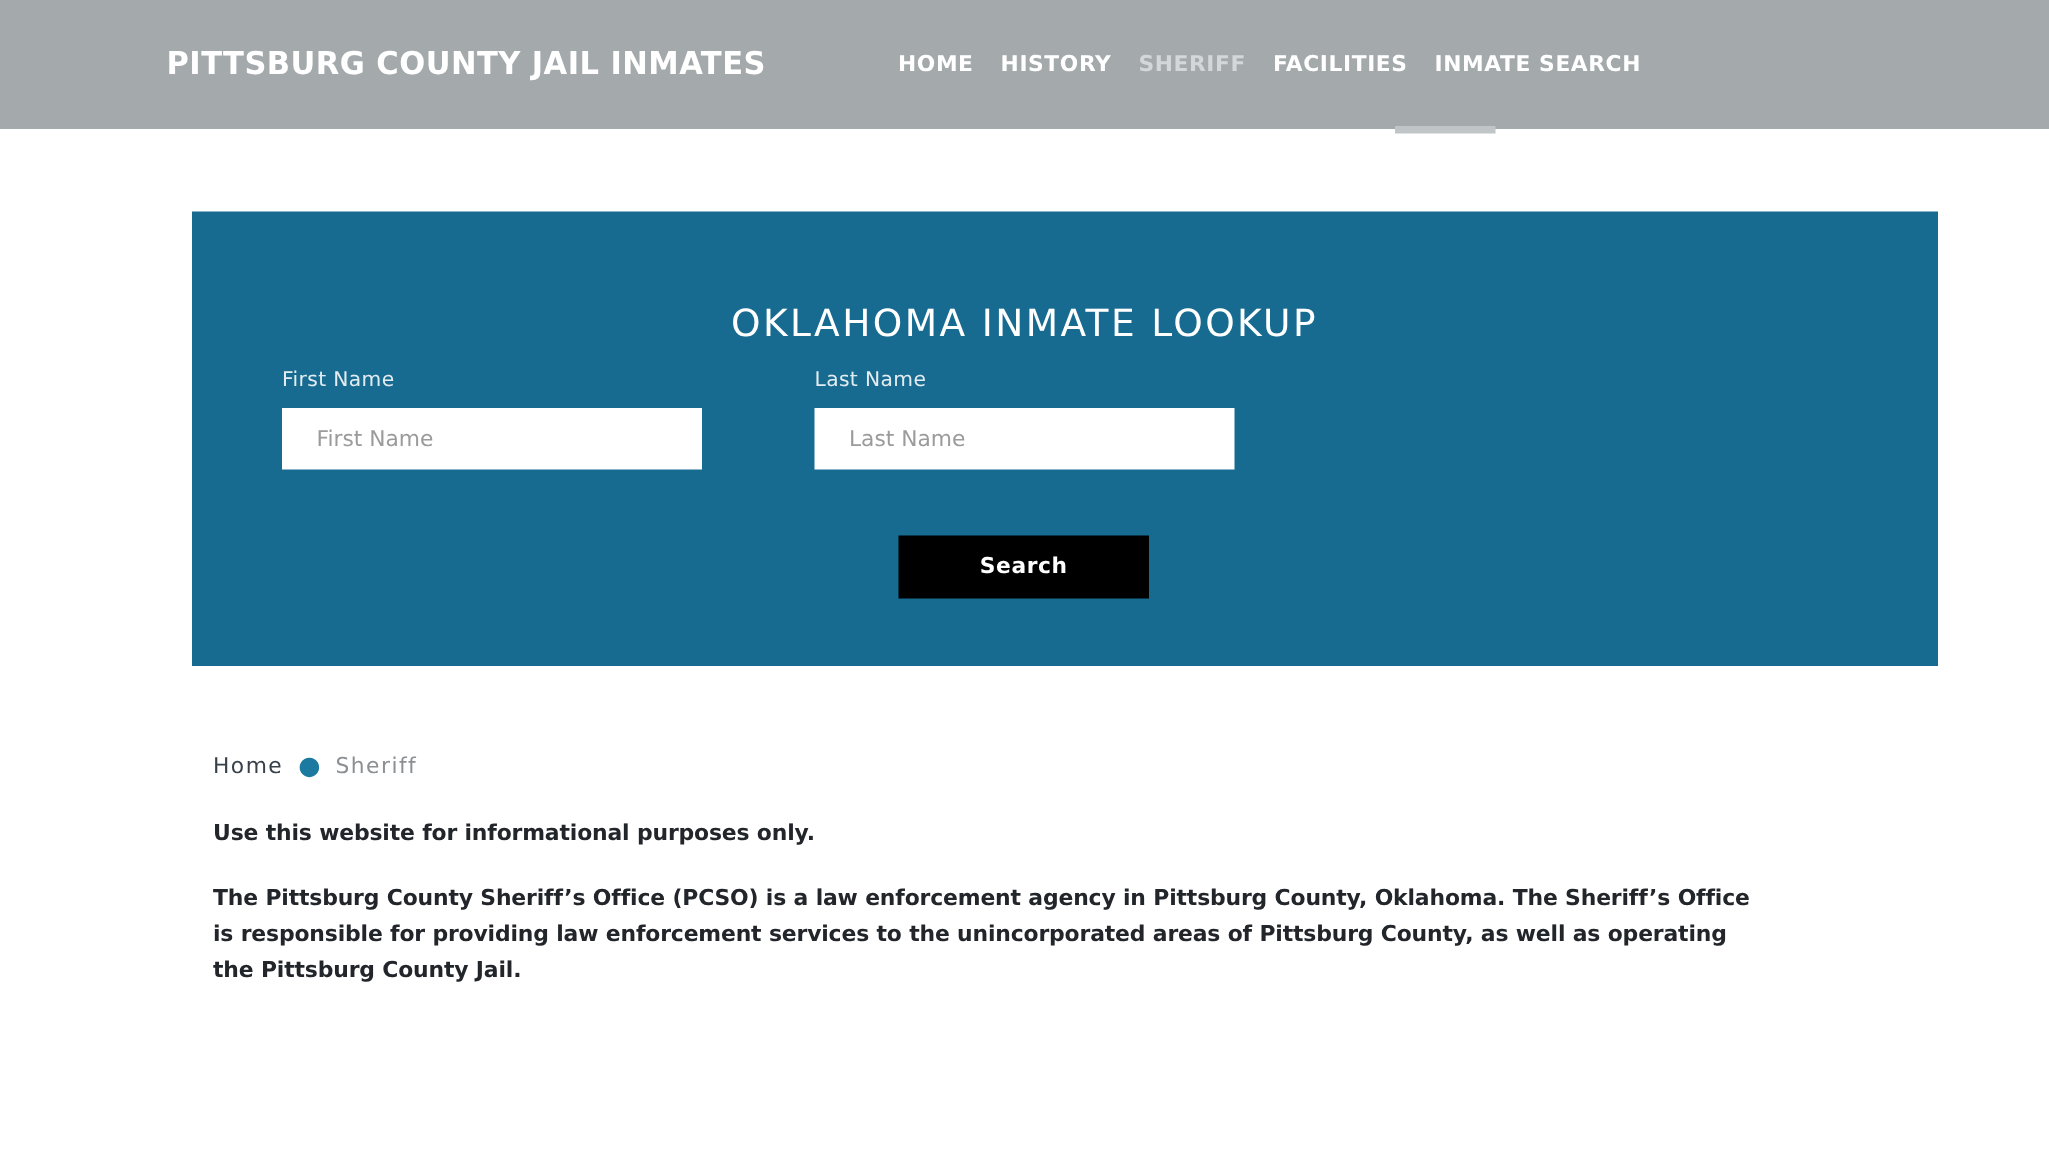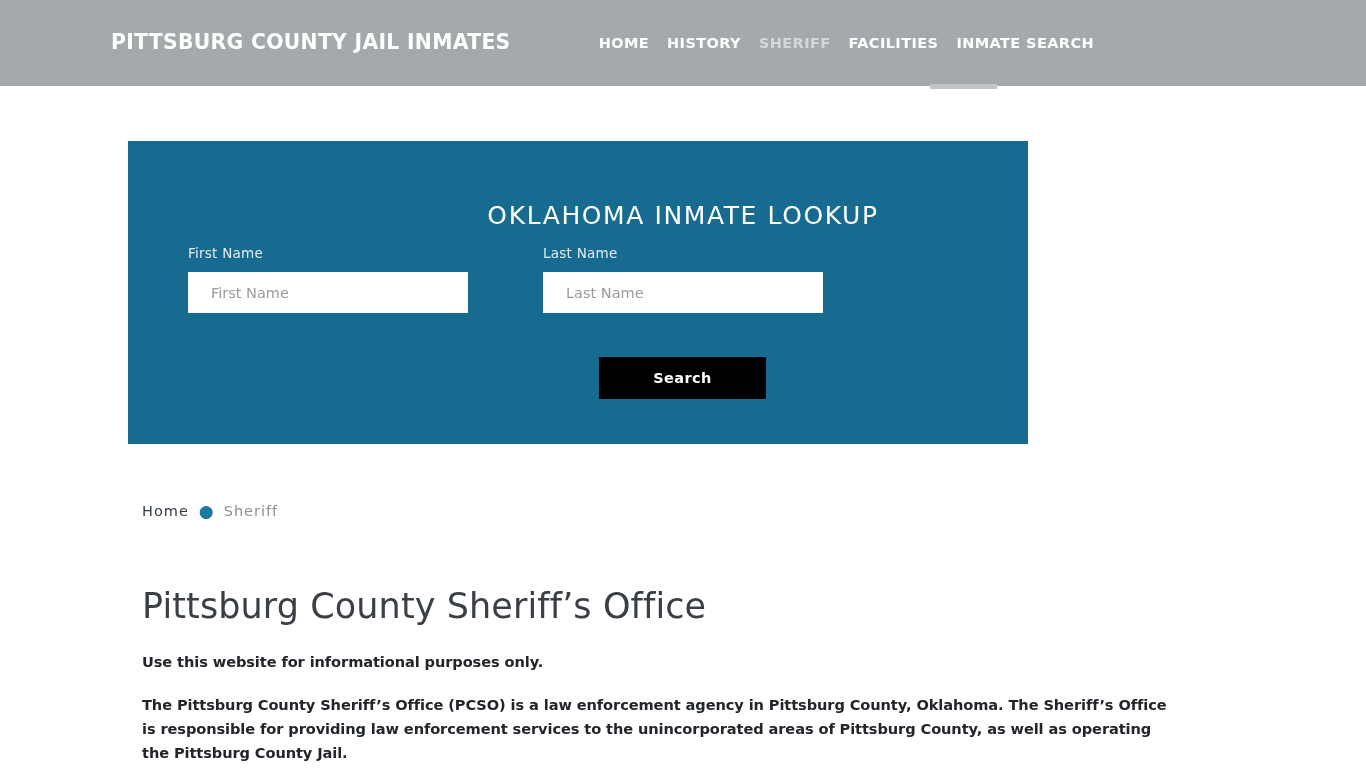--- a/index.html
+++ b/index.html
@@ -75,21 +75,21 @@
     width: 67px;
     height: 5px;
     background: #c0c5c8;
   }
 
   
   .lookup-panel {
     position: absolute;
     left: 128px;
     top: 141px;
-    width: 900px;
+    width: 1164px;
     height: 303px;
     background: #176b90;
   }
   .lookup-title {
     position: absolute;
     left: 0;
     top: 39px;
     width: 1110px;
     text-align: center;
     color: #ffffff;
@@ -242,19 +242,18 @@
 
 
   <button class="search-button">Search</button>
 </section>
 
 <main class="content">
   <div class="breadcrumb">
     <a>Home</a><span class="bc-sep">●</span><span class="bc-current">Sheriff</span>
   </div>
 
-  <h1 class="page-title">Pittsburg County Sheriff’s Office</h1>
 
   <p class="body-text">Use this website for informational purposes only.</p>
 
   <p class="body-text second">The Pittsburg County Sheriff’s Office (PCSO) is a law enforcement agency in Pittsburg County, Oklahoma. The Sheriff’s Office is responsible for providing law enforcement services to the unincorporated areas of Pittsburg County, as well as operating the Pittsburg County Jail.</p>
 
 </main>
 
 </body></html>

